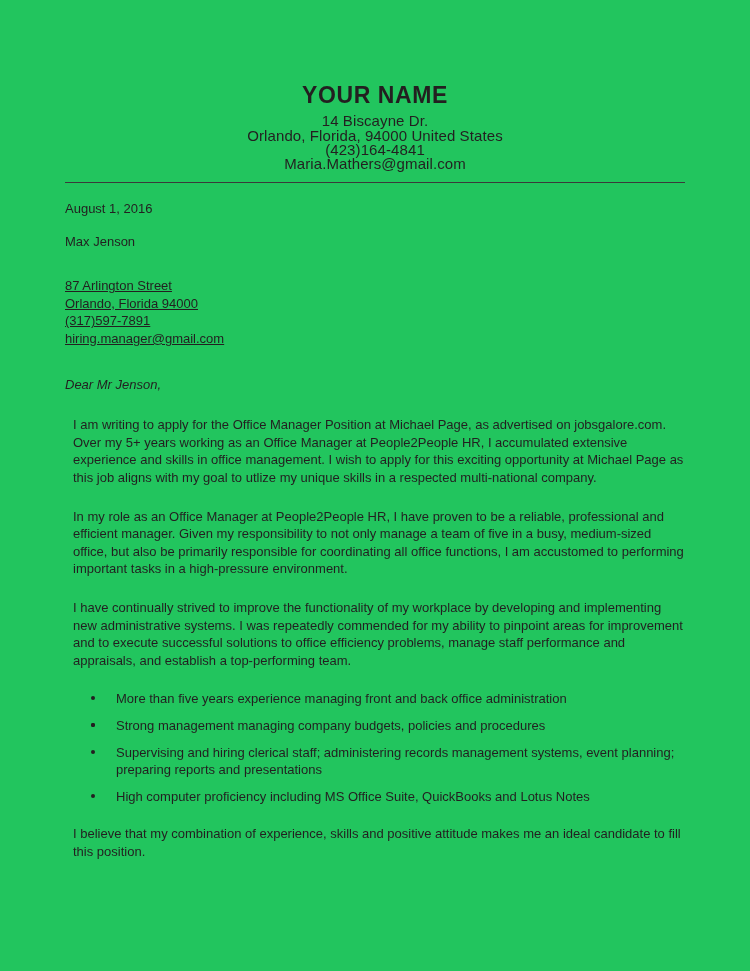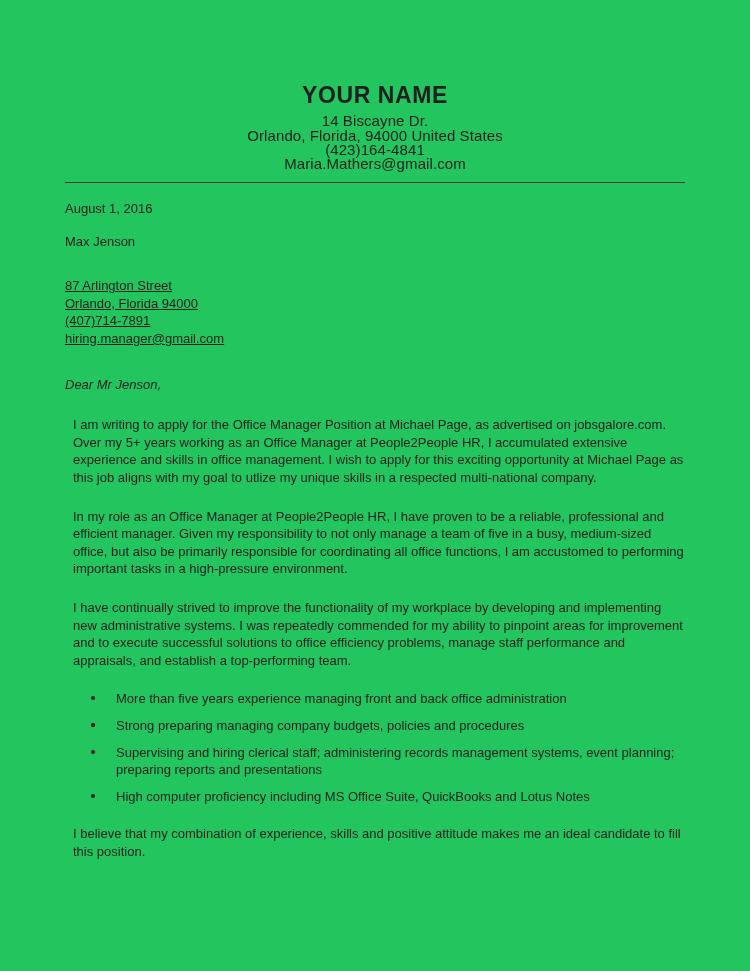--- a/index.html
+++ b/index.html
@@ -141,42 +141,42 @@
 
   <div class="body-wrap">
 
     <div class="date-line">August 1, 2016</div>
 
     <div class="recipient-name">Max Jenson</div>
 
     <div class="address-block">
       <div>87 Arlington Street</div>
       <div>Orlando, Florida 94000</div>
-      <div>(407)714-7891</div>
+      <div>(317)597-7891</div>
       <div>hiring.manager@gmail.com</div>
     </div>
 
     <div class="salutation">Dear Mr Jenson,</div>
 
     <p class="para">I am writing to apply for the Office Manager Position at Michael Page, as advertised on jobsgalore.com. Over my 5+ years working as an Office Manager at People2People HR, I accumulated extensive experience and skills in office management. I wish to apply for this exciting opportunity at Michael Page as this job aligns with my goal to utlize my unique skills in a respected multi-national company.</p>
     <p class="para">In my role as an Office Manager at People2People HR, I have proven to be a reliable, professional and efficient manager. Given my responsibility to not only manage a team of five in a busy, medium-sized office, but also be primarily responsible for coordinating all office functions, I am accustomed to performing important tasks in a high-pressure environment.</p>
     <p class="para">I have continually strived to improve the functionality of my workplace by developing and implementing new administrative systems. I was repeatedly commended for my ability to pinpoint areas for improvement and to execute successful solutions to office efficiency problems, manage staff performance and appraisals, and establish a top-performing team.</p>
 
 
     <ul class="skills">
       <li>
         <span class="bullet-dot"></span>
         <span>More than five years experience managing front and back office administration</span>
       </li>
       <li>
         <span class="bullet-dot"></span>
       </li>
       <li>
         <span class="bullet-dot"></span>
-        <span>Strong preparing managing company budgets, policies and procedures</span>
+        <span>Strong management managing company budgets, policies and procedures</span>
       </li>
       <li>
         <span class="bullet-dot"></span>
         <span>Supervising and hiring clerical staff; administering records management systems, event planning; preparing reports and presentations</span>
       </li>
       <li>
         <span class="bullet-dot"></span>
         <span>High computer proficiency including MS Office Suite, QuickBooks and Lotus Notes</span>
       </li>
     </ul>

